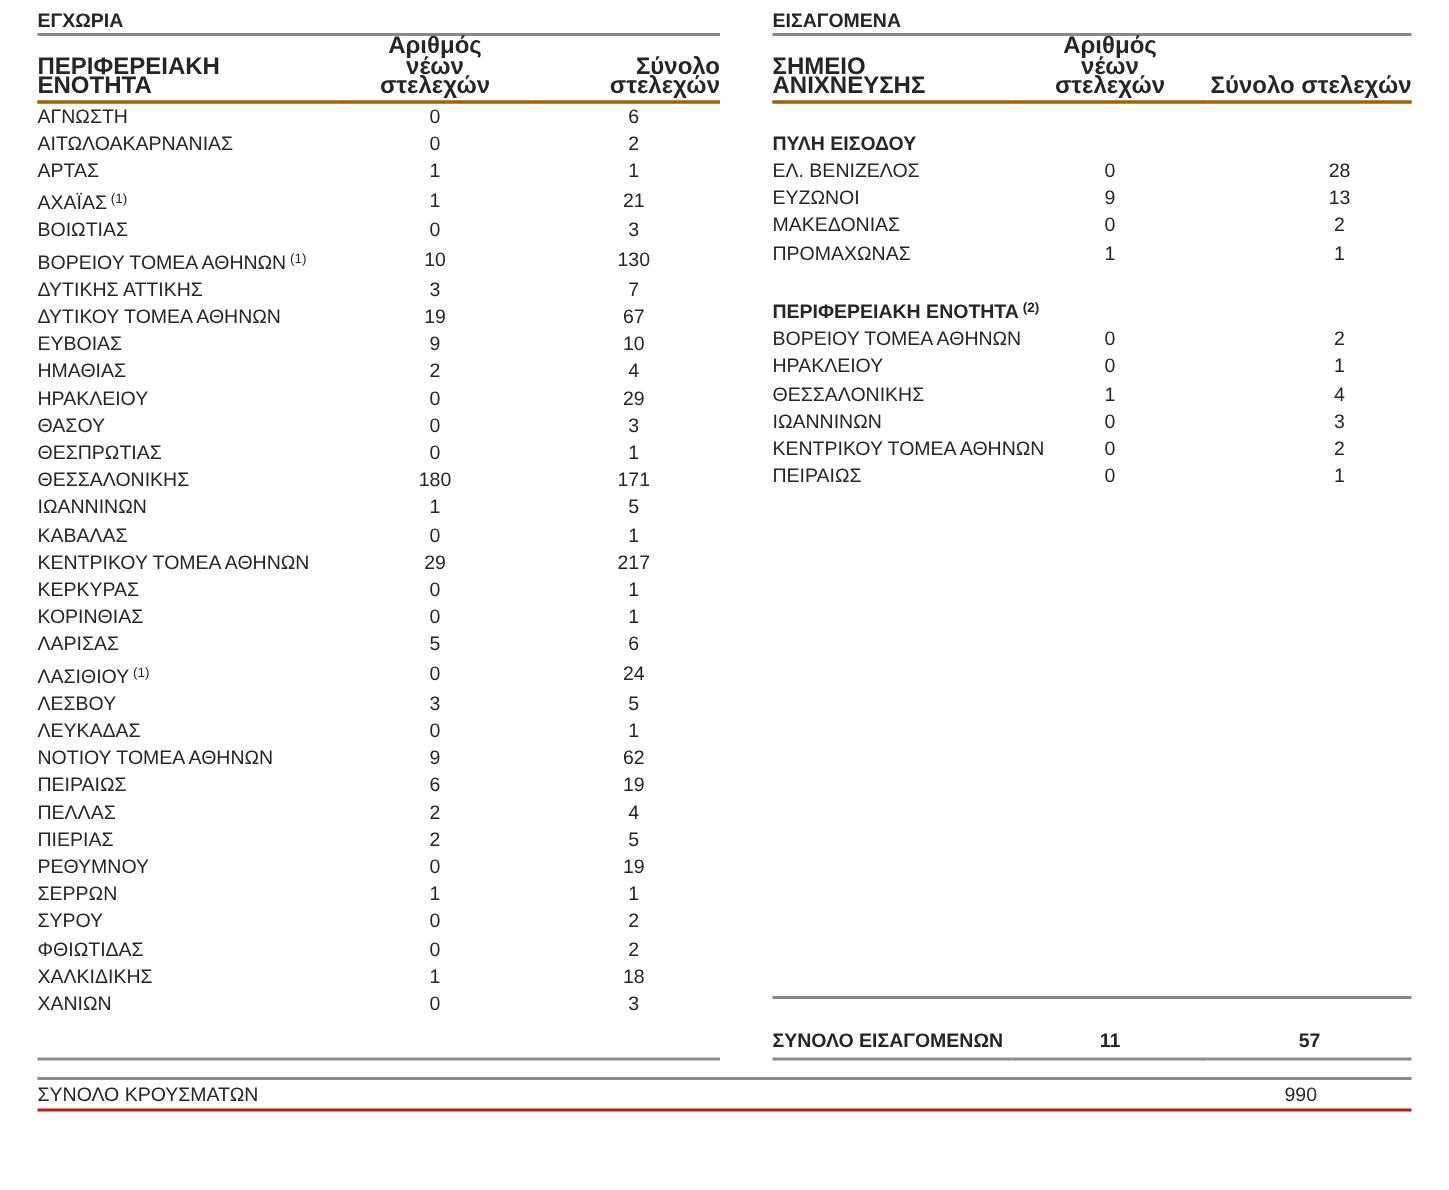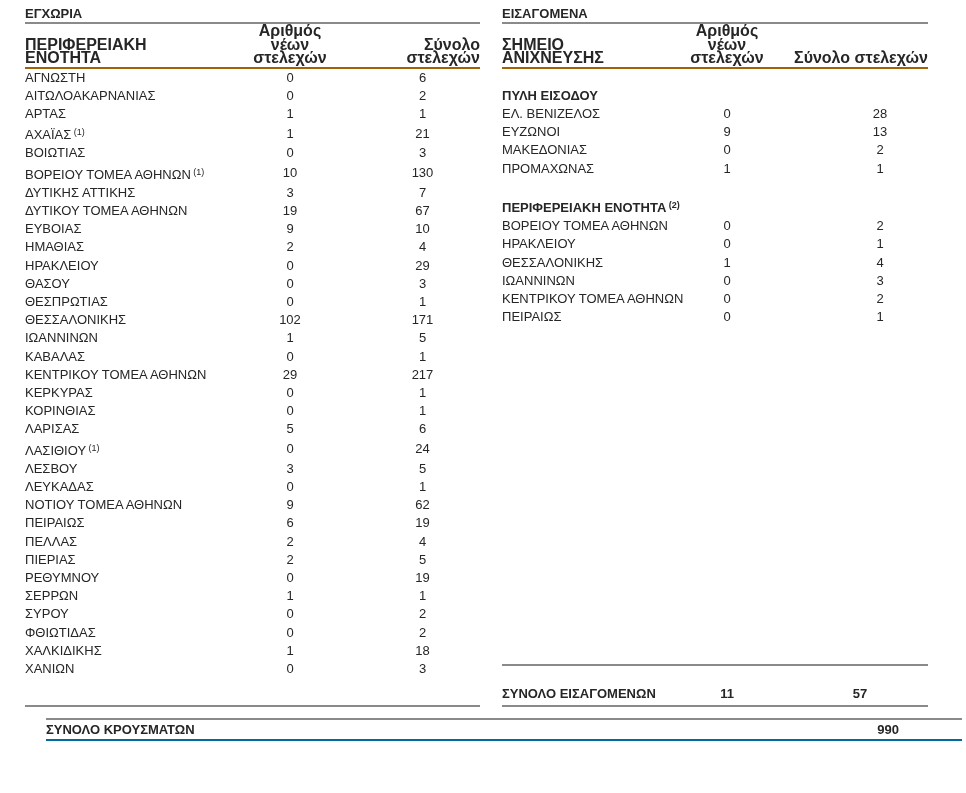--- a/index.html
+++ b/index.html
@@ -4,21 +4,21 @@
 <style>
   * { box-sizing: border-box; margin: 0; padding: 0; }
   html, body { background: #ffffff; }
   body {
     width: 966px; height: 793px;
     font-family: "Liberation Sans", "DejaVu Sans", sans-serif;
     color: #262626;
     overflow: hidden;
   }
   .page { padding: 7px 0 0 25px; }
-  .cols { display: flex; gap: 22px; }
+  .cols { display: flex; gap: 35px; }
 
   .tbl { display: flex; flex-direction: column; height: 700px; }
   .tbl-left  { width: 455px; }
   .tbl-right { width: 426px; }
 
   .tbl-title {
     font-weight: bold; font-size: 13px; line-height: 13px;
     padding-bottom: 2px; border-bottom: 2px solid #8a8a8a;
   }
 
@@ -51,25 +51,24 @@
 
   .sum-table { margin-top: 20px; }
   .sum-table td {
     font-weight: bold; font-size: 13px; line-height: 16px;
     padding: 0 0 3px 0; border-bottom: 2px solid #8a8a8a; white-space: nowrap;
   }
   .tbl-right .sum-table td.c3 { padding-left: 0; }
 
   .grand-total {
     width: 916px; margin-top: 11px;
-    border-top: 2px solid #8a8a8a; border-bottom: 2px solid #0369a1;
+    border-top: 2px solid #8a8a8a; border-bottom: 2px solid #b91c1c;
     display: flex; align-items: center;
-    font-weight: bold; font-size: 13px; line-height: 17px;
+    font-weight: normal; font-size: 13px; line-height: 17px;
     padding: 1px 0;
-    margin-left: 21px;
   }
   .grand-total .gt-label { flex: 1 1 auto; }
   .grand-total .gt-value { margin-right: 63px; }
 </style>
 </head>
 <body>
 
 <div class="page">
   <div class="cols">
 
@@ -149,21 +148,21 @@
               <td class="c2">0</td>
               <td class="c3">3</td>
             </tr>
             <tr>
               <td class="c1">ΘΕΣΠΡΩΤΙΑΣ</td>
               <td class="c2">0</td>
               <td class="c3">1</td>
             </tr>
             <tr>
               <td class="c1">ΘΕΣΣΑΛΟΝΙΚΗΣ</td>
-              <td class="c2">102</td>
+              <td class="c2">180</td>
               <td class="c3">171</td>
             </tr>
             <tr>
               <td class="c1">ΙΩΑΝΝΙΝΩΝ</td>
               <td class="c2">1</td>
               <td class="c3">5</td>
             </tr>
             <tr>
               <td class="c1">ΚΑΒΑΛΑΣ</td>
               <td class="c2">0</td>

